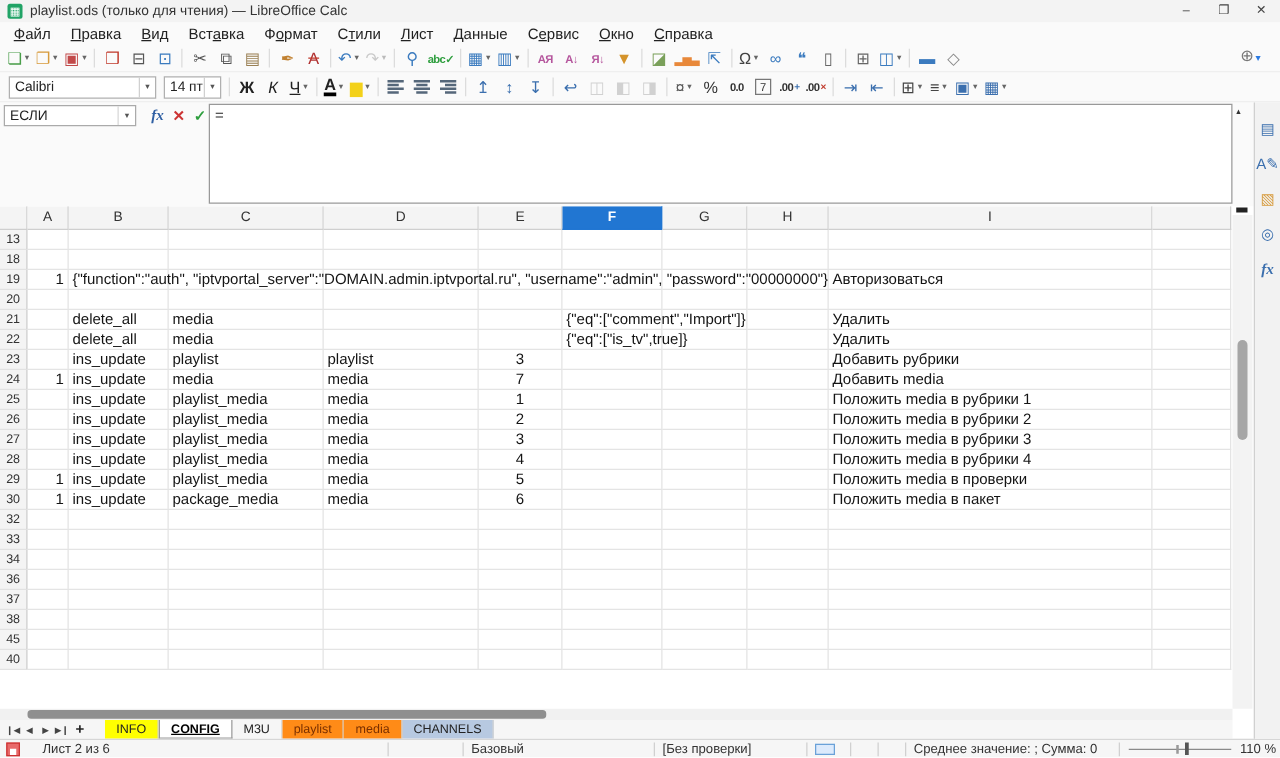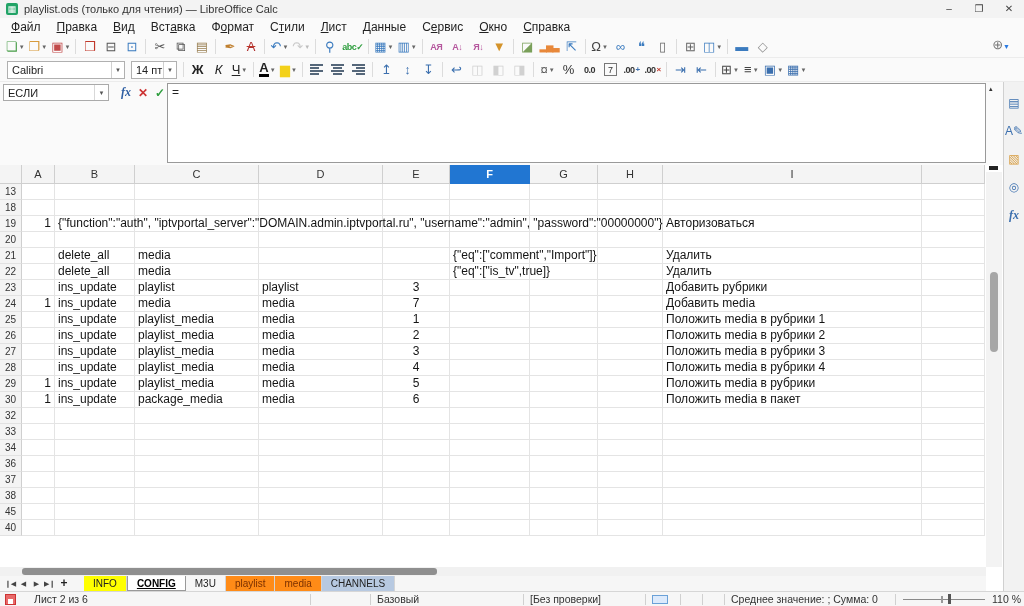--- a/index.html
+++ b/index.html
@@ -545,21 +545,21 @@
     <div class="grid-row">
       <div class="row-h">29</div>
       <div class="cell right" style="width: 33px;">1</div>
       <div class="cell" style="width: 80px;">ins_update</div>
       <div class="cell" style="width: 124px;">playlist_media</div>
       <div class="cell" style="width: 124px;">media</div>
       <div class="cell center" style="width: 67px;">5</div>
       <div class="cell" style="width: 80px;"></div>
       <div class="cell" style="width: 68px;"></div>
       <div class="cell" style="width: 65px;"></div>
-      <div class="cell" style="width: 259px;">Положить media в рубрики</div>
+      <div class="cell" style="width: 259px;">Положить media в проверки</div>
       <div class="cell" style="width: 63px;"></div>
     </div>
     <div class="grid-row">
       <div class="row-h">30</div>
       <div class="cell right" style="width: 33px;">1</div>
       <div class="cell" style="width: 80px;">ins_update</div>
       <div class="cell" style="width: 124px;">package_media</div>
       <div class="cell" style="width: 124px;">media</div>
       <div class="cell center" style="width: 67px;">6</div>
       <div class="cell" style="width: 80px;"></div>

